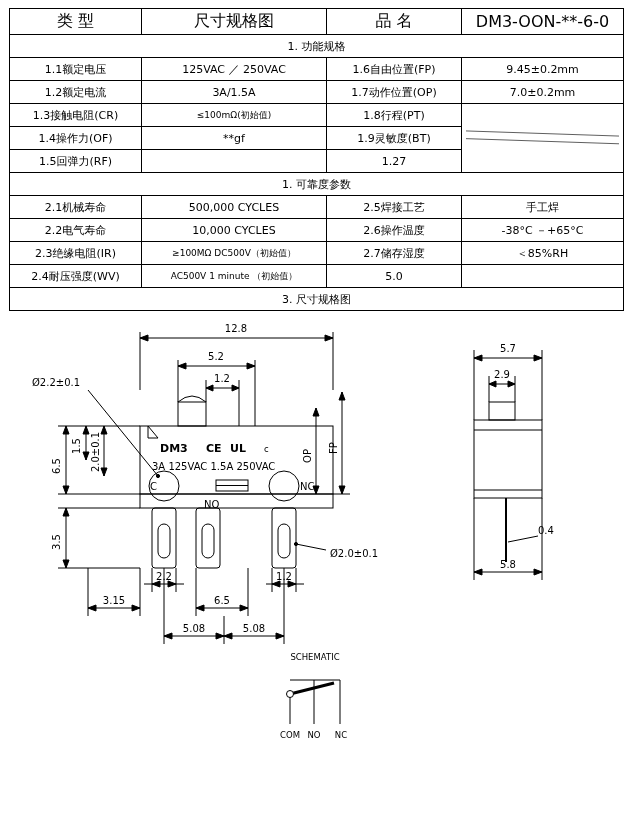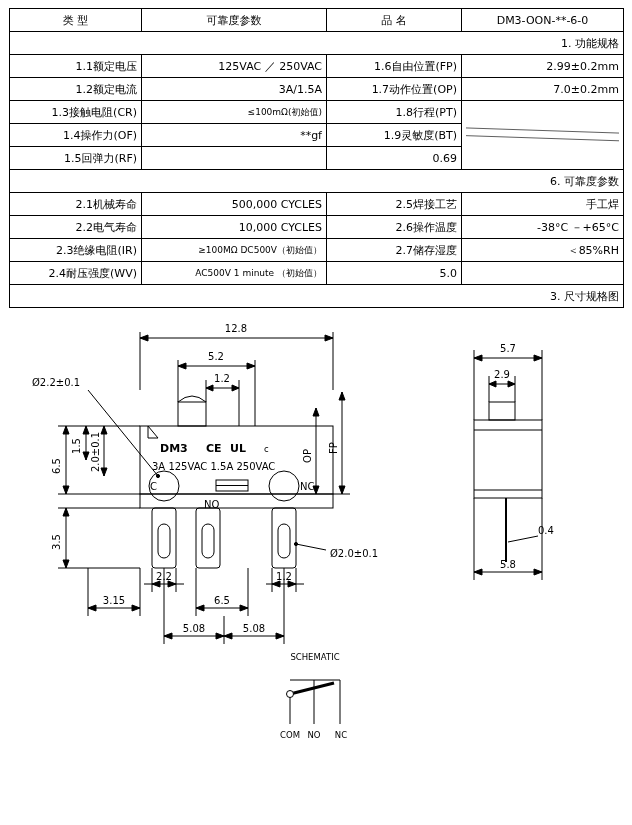--- a/index.html
+++ b/index.html
@@ -31,27 +31,27 @@
   }
   table.spec td {
     border: 1px solid #000;
     padding: 2px 4px;
     height: 18px;
     vertical-align: middle;
     white-space: nowrap;
     overflow: hidden;
   }
   td.c { text-align: center; }
-  td.l { text-align: right; }
+  td.l { text-align: center; }
   .small { font-size: 9px; }
   .sec-head {
     font-size: 11px;
-    text-align: right;
-  }
-  .hdr td { height: 20px; font-size: 11px; }
+    text-align: center;
+  }
+  .hdr td { height: 20px; font-size: 16px; }
   .diag {
     position: relative;
     padding: 0;
   }
   .diag svg { display: block; width: 100%; height: 100%; }
 
   
   .drawing {
     position: absolute;
     left: 0;
@@ -76,32 +76,32 @@
   <table class="spec">
     <colgroup>
       <col style="width:132px">
       <col style="width:185px">
       <col style="width:135px">
       <col style="width:162px">
     </colgroup>
     <tbody>
       <tr class="hdr">
         <td class="c">类  型</td>
-        <td class="c">可靠度参数</td>
+        <td class="c">尺寸规格图</td>
         <td class="c">品  名</td>
         <td class="c">DM3-OON-**-6-0</td>
       </tr>
       <tr>
         <td class="sec-head" colspan="4">1.  功能规格</td>
       </tr>
       <tr>
         <td class="l">1.1额定电压</td>
         <td class="l">125VAC ／ 250VAC</td>
         <td class="l">1.6自由位置(FP)</td>
-        <td class="l">2.99±0.2mm</td>
+        <td class="l">9.45±0.2mm</td>
       </tr>
       <tr>
         <td class="l">1.2额定电流</td>
         <td class="l">3A/1.5A</td>
         <td class="l">1.7动作位置(OP)</td>
         <td class="l">7.0±0.2mm</td>
       </tr>
       <tr>
         <td class="l">1.3接触电阻(CR)</td>
         <td class="l small">≤100mΩ(初始值)</td>
@@ -114,24 +114,24 @@
         </td>
       </tr>
       <tr>
         <td class="l">1.4操作力(OF)</td>
         <td class="l">**gf</td>
         <td class="l">1.9灵敏度(BT)</td>
       </tr>
       <tr>
         <td class="l">1.5回弹力(RF)</td>
         <td class="l"></td>
-        <td class="l">0.69</td>
-      </tr>
-      <tr>
-        <td class="sec-head" colspan="4">6.  可靠度参数</td>
+        <td class="l">1.27</td>
+      </tr>
+      <tr>
+        <td class="sec-head" colspan="4">1.  可靠度参数</td>
       </tr>
       <tr>
         <td class="l">2.1机械寿命</td>
         <td class="l">500,000  CYCLES</td>
         <td class="l">2.5焊接工艺</td>
         <td class="l">手工焊</td>
       </tr>
       <tr>
         <td class="l">2.2电气寿命</td>
         <td class="l">10,000  CYCLES</td>

